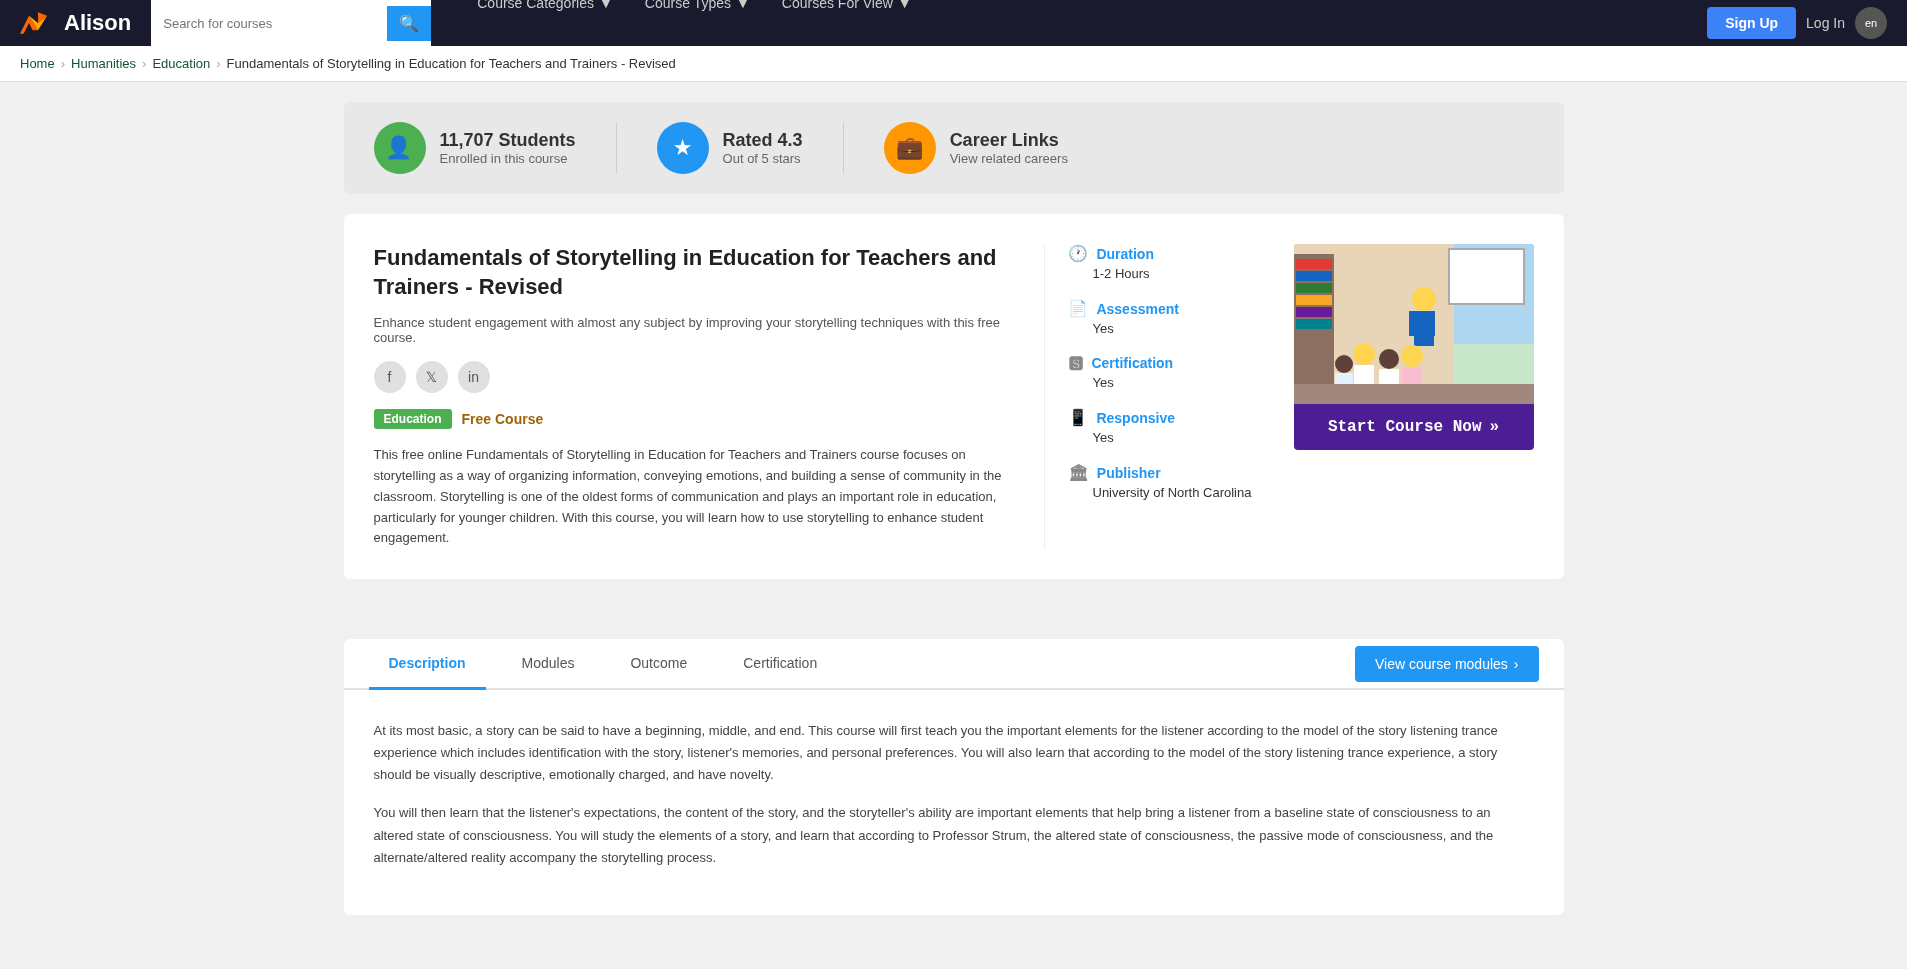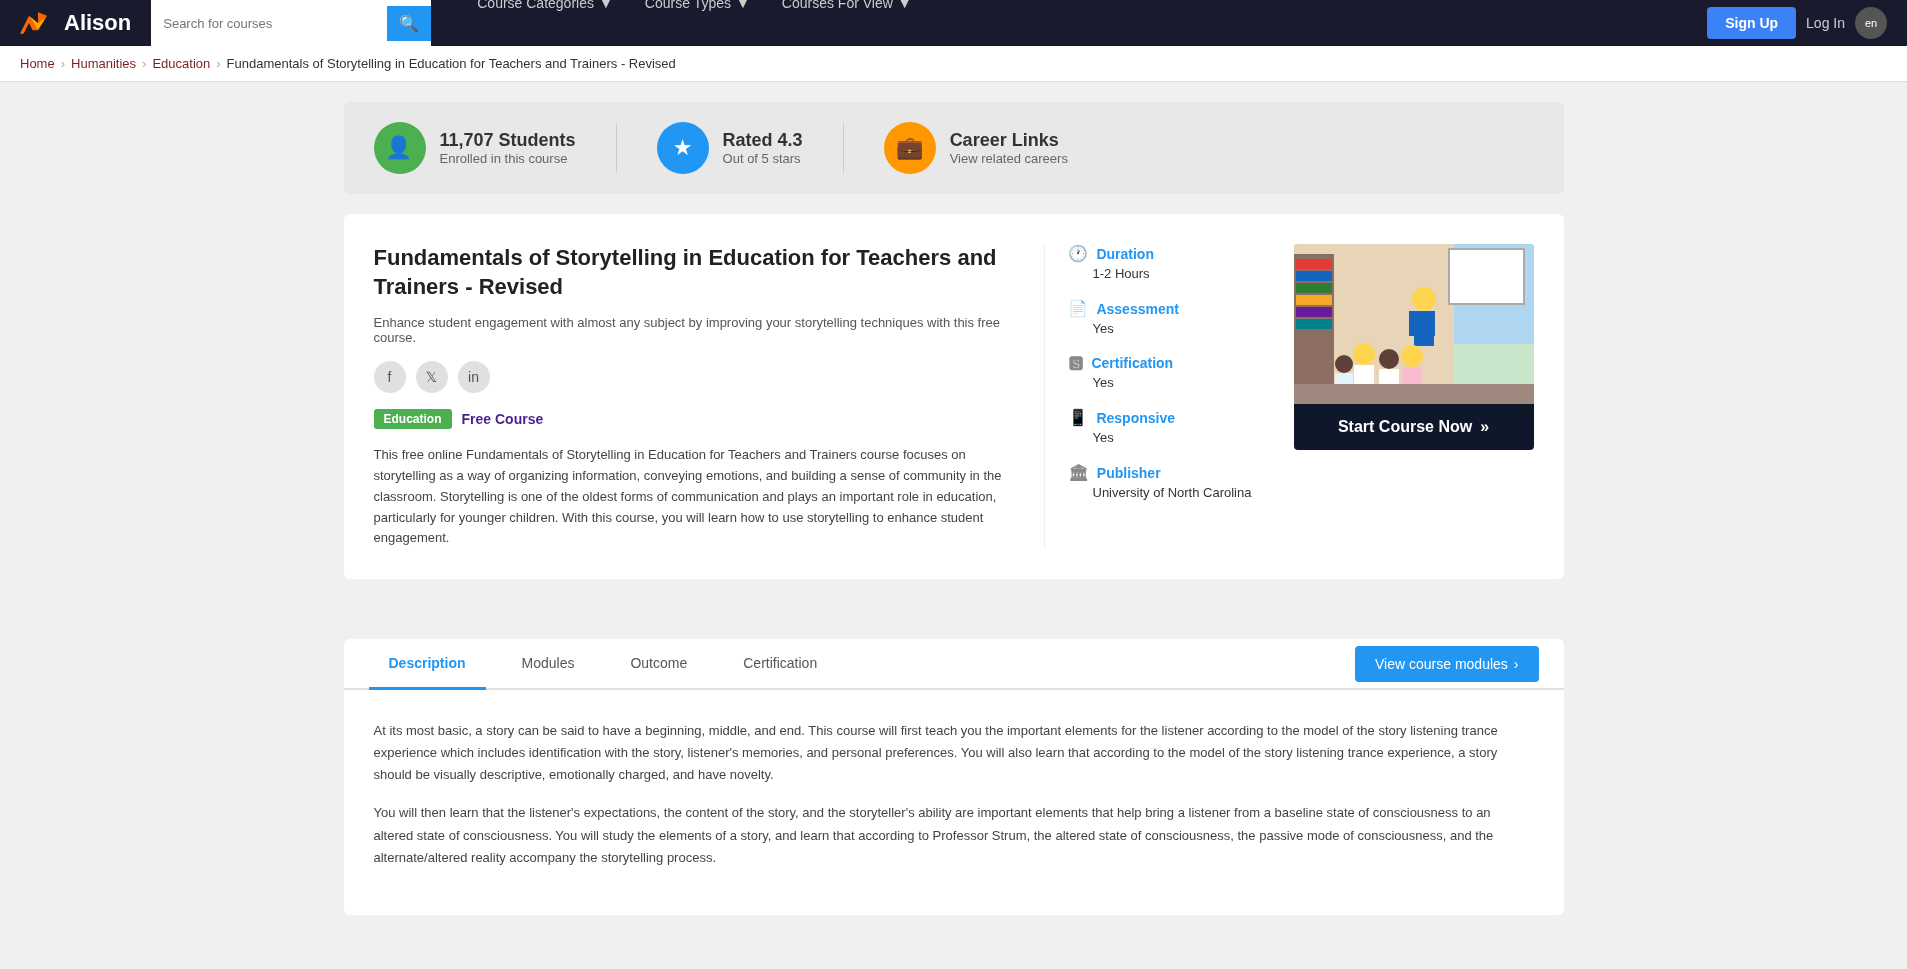--- a/index.html
+++ b/index.html
@@ -50,21 +50,21 @@
       display: flex; align-items: center; justify-content: center;
       color: #fff; font-size: 11px; cursor: pointer; border: none;
     }
 
     
     .breadcrumb {
       background: #fff; padding: 10px 20px;
       display: flex; align-items: center; gap: 6px;
       font-size: 13px; color: #555; border-bottom: 1px solid #e0e0e0;
     }
-    .breadcrumb a { color: #7f1d1d; text-decoration: none; }
+    .breadcrumb a { color: #14532d; text-decoration: none; }
     .breadcrumb .sep { color: #aaa; }
     .breadcrumb .current { color: #333; }
 
     
     .main-container { max-width: 1260px; margin: 20px auto; padding: 0 20px; }
 
     
     .stats-bar {
       background: #e8e8e8; border-radius: 6px;
       display: flex; align-items: center; padding: 20px 30px;
@@ -95,44 +95,45 @@
     .social-icon {
       width: 32px; height: 32px; border-radius: 50%;
       background: #e0e0e0; display: flex; align-items: center;
       justify-content: center; cursor: pointer; font-size: 14px; color: #555;
     }
     .tags-row { display: flex; align-items: center; gap: 10px; margin-bottom: 16px; }
     .tag-education {
       background: #4caf50; color: #fff; font-size: 12px;
       padding: 3px 10px; border-radius: 3px; font-weight: bold;
     }
-    .free-course { font-size: 14px; font-weight: bold; color: #4c1d95; }
+    .free-course { font-size: 14px; font-weight: bold; color: #a16207; }
     .course-body-text { font-size: 13px; color: #444; line-height: 1.6; }
 
     
     .course-meta { flex: 0 0 220px; border-left: 1px solid #eee; padding-left: 24px; }
     .meta-item { margin-bottom: 18px; }
     .meta-label { color: #2196f3; font-size: 14px; font-weight: bold; margin-bottom: 3px; display: flex; align-items: center; gap: 8px; }
     .meta-icon { font-size: 16px; color: #888; }
     .meta-value { font-size: 13px; color: #333; margin-left: 24px; }
 
     
     .course-image-section { flex: 0 0 240px; display: flex; flex-direction: column; gap: 0; }
     .course-thumbnail {
       width: 240px; height: 160px; background: #888;
       border-radius: 4px 4px 0 0; overflow: hidden;
       display: flex; align-items: center; justify-content: center;
     }
     .course-thumbnail svg { width: 100%; height: 100%; }
     .start-btn {
-      background: #0f172a; color: #fff; border: none;
+      background: #4c1d95; color: #fff; border: none;
       padding: 14px 0; font-size: 16px; font-weight: bold;
       cursor: pointer; width: 240px; display: flex;
       align-items: center; justify-content: center; gap: 8px;
       border-radius: 0 0 4px 4px;
+      font-family: Liberation Mono, monospace;
     }
 
     
     .tabs-bar {
       background: #fff; border-radius: 6px 6px 0 0;
       border-bottom: 2px solid #e0e0e0;
       display: flex; align-items: center; gap: 16px; padding: 0 25px;
     }
     .tab {
       padding: 16px 20px; font-size: 14px; color: #555; cursor: pointer;

